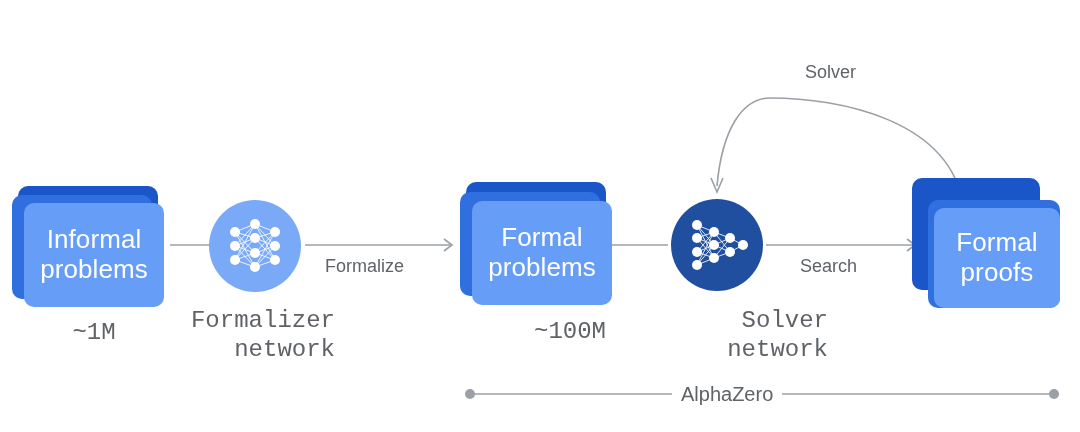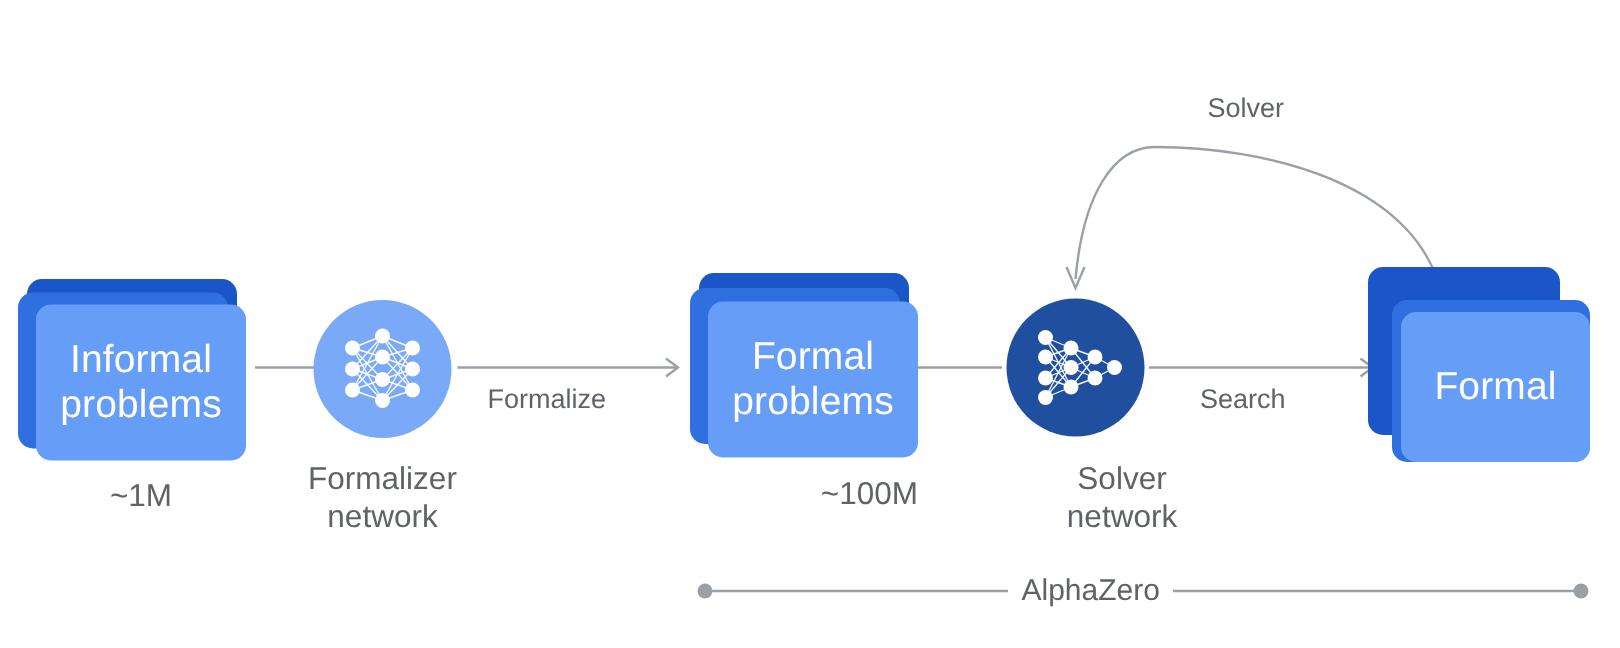--- a/index.html
+++ b/index.html
@@ -34,25 +34,26 @@
   
   .netcircle{position:absolute;border-radius:50%;}
   .netcircle.light{background:#7aa9f7;}
   .netcircle.dark{background:#1f4f9e;}
   .netcircle svg{position:absolute;left:0;top:0;}
 
   
   .caption{
     position:absolute;
     color:#5f6368;
-    font-size:21px;line-height:1.22;
+    font-size:24px;line-height:1.22;
     text-align:center;
     white-space:nowrap;
-  }
-  .caption.two{line-height:1.2;}
+    font-family:Liberation Mono, monospace;
+  }
+  .caption.two{line-height:1.2;text-align:right;}
   .edge-label{
     position:absolute;
     color:#5f6368;
     font-size:18px;
     white-space:nowrap;
   }
   .bracket-label{
     position:absolute;
     color:#5f6368;
     font-size:20px;
@@ -149,21 +150,21 @@
 
   <div class="stack">
     <div class="card back" style="left:466px;top:182px;width:140px;height:104px;"></div>
     <div class="card mid" style="left:460px;top:192px;width:140px;height:104px;"></div>
     <div class="card front" style="left:472px;top:201px;width:140px;height:104px;"></div>
     <div class="card-label" style="left:472px;top:201px;width:140px;height:104px;">
       <span>Formal</span>
       <span>problems</span>
     </div>
   </div>
-  <div class="caption" style="left:472px;top:317px;width:140px;text-align:right;">~100M</div>
+  <div class="caption" style="left:500px;top:317px;width:140px;">~100M</div>
 
   <div class="netcircle dark" style="left:671px;top:199px;width:92px;height:92px;">
     <svg width="92" height="92" viewBox="0 0 92 92">
       <g stroke="#ffffff" stroke-width="0.9" opacity="0.95">
         <line x1="26" y1="26" x2="43" y2="33"></line>
           <line x1="26" y1="26" x2="43" y2="46"></line>
           <line x1="26" y1="26" x2="43" y2="59"></line>
         <line x1="26" y1="39" x2="43" y2="33"></line>
           <line x1="26" y1="39" x2="43" y2="46"></line>
           <line x1="26" y1="39" x2="43" y2="59"></line>
@@ -204,18 +205,19 @@
   <div class="edge-label" style="left:800px;top:256px;">Search</div>
 
   <div class="edge-label" style="left:805px;top:62px;">Solver</div>
 
   <div class="stack">
     <div class="card back" style="left:912px;top:178px;width:128px;height:112px;"></div>
     <div class="card mid" style="left:928px;top:200px;width:132px;height:108px;"></div>
     <div class="card front" style="left:934px;top:208px;width:126px;height:100px;"></div>
     <div class="card-label" style="left:934px;top:208px;width:126px;height:100px;">
       <span>Formal</span>
+      <span>proofs</span>
     </div>
   </div>
 
   <div class="bracket-label" style="left:672px;top:383px;">AlphaZero</div>
 
 </div>
 
 </body></html>

